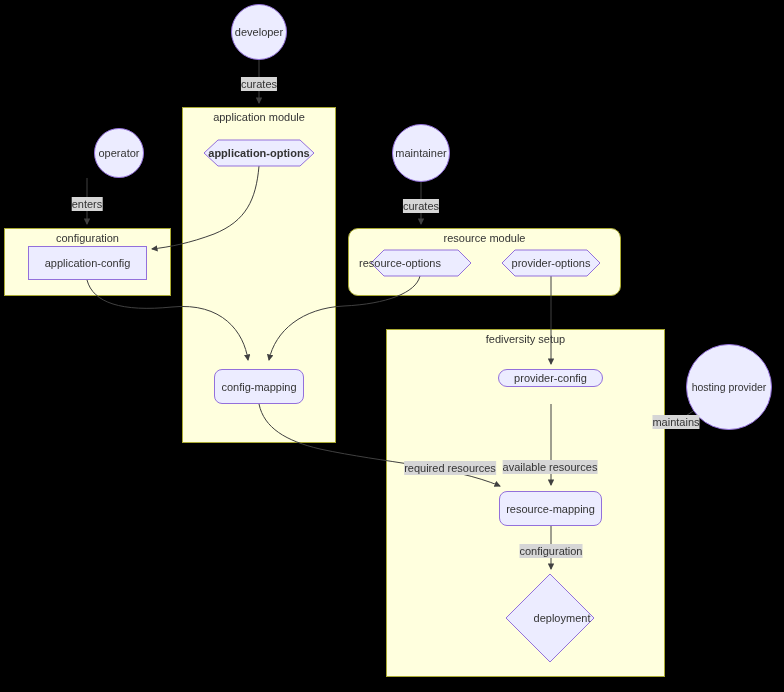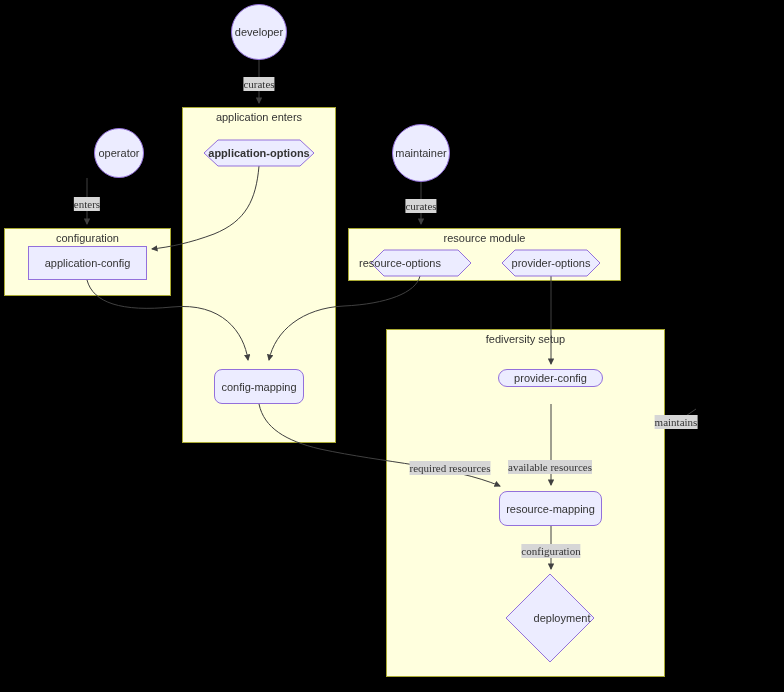--- a/index.html
+++ b/index.html
@@ -21,21 +21,21 @@
   .cluster{
     position:absolute;background:var(--cluster-fill);border:1px solid var(--cluster-border);
     box-sizing:border-box;z-index:1;
   }
   .cluster-label{
     position:absolute;top:3px;left:50%;transform:translateX(-50%);
     white-space:nowrap;color:var(--text);
   }
   #c-application-module{left:182px;top:107px;width:154px;height:336px;}
   #c-configuration{left:4px;top:228px;width:167px;height:68px;}
-  #c-resource-module{left:348px;top:228px;width:273px;height:53px;}
+  #c-resource-module{left:348px;top:228px;width:273px;height:68px;border-radius:10px;}
   #c-fediversity-setup{left:386px;top:329px;width:279px;height:348px;}
 
   svg.wires{position:absolute;left:0;top:0;z-index:2;}
   .edge{fill:none;stroke:var(--edge);stroke-width:1px;}
   .shape{fill:var(--node-fill);stroke:var(--node-border);stroke-width:1px;}
 
   .node{
     position:absolute;box-sizing:border-box;z-index:3;
     background:var(--node-fill);border:1px solid var(--node-border);
     display:flex;align-items:center;justify-content:center;text-align:center;
@@ -55,37 +55,37 @@
     position:absolute;transform:translate(-50%,-50%);white-space:nowrap;
     z-index:4;color:var(--text);
   }
   #t-application-options{left:259px;top:153px;font-weight:bold;}
   #t-resource-options{left:400px;top:263px;}
   #t-provider-options{left:551px;top:263px;}
   #t-deployment{left:550px;top:618px;margin-left:12px;}
 
   .elabel{
     position:absolute;transform:translate(-50%,-50%);white-space:nowrap;
-    background:var(--label-bg);color:var(--text);padding:1px 0;z-index:4;font-family:Liberation Serif, serif;
+    background:var(--label-bg);color:var(--text);padding:1px 0;z-index:4;
   }
   #l-curates-dev{left:259px;top:84px;}
   #l-enters{left:87px;top:204px;}
   #l-curates-maint{left:421px;top:206px;}
   #l-maintains{left:676px;top:422px;}
   #l-required{left:450px;top:468px;}
   #l-available{left:550px;top:467px;}
   #l-configuration{left:551px;top:551px;}
 </style>
 </head>
 <body>
 
 <div class="canvas">
 
   <div class="cluster" id="c-application-module">
-    <div class="cluster-label">application enters</div>
+    <div class="cluster-label">application module</div>
   </div>
   <div class="cluster" id="c-configuration">
     <div class="cluster-label">configuration</div>
   </div>
   <div class="cluster" id="c-resource-module">
     <div class="cluster-label">resource module</div>
   </div>
   <div class="cluster" id="c-fediversity-setup">
     <div class="cluster-label">fediversity setup</div>
   </div>
@@ -117,20 +117,23 @@
 
   <div class="node circle" id="n-developer">
     <span>developer</span>
   </div>
   <div class="node circle" id="n-operator">
     <span>operator</span>
   </div>
   <div class="node circle" id="n-maintainer">
     <span>maintainer</span>
   </div>
+  <div class="node circle" id="n-hosting-provider">
+    <span>hosting provider</span>
+  </div>
   <div class="node" id="n-application-config">
     <span>application-config</span>
   </div>
   <div class="node" id="n-provider-config">
     <span>provider-config</span>
   </div>
   <div class="node" id="n-config-mapping">
     <span>config-mapping</span>
   </div>
   <div class="node" id="n-resource-mapping">

